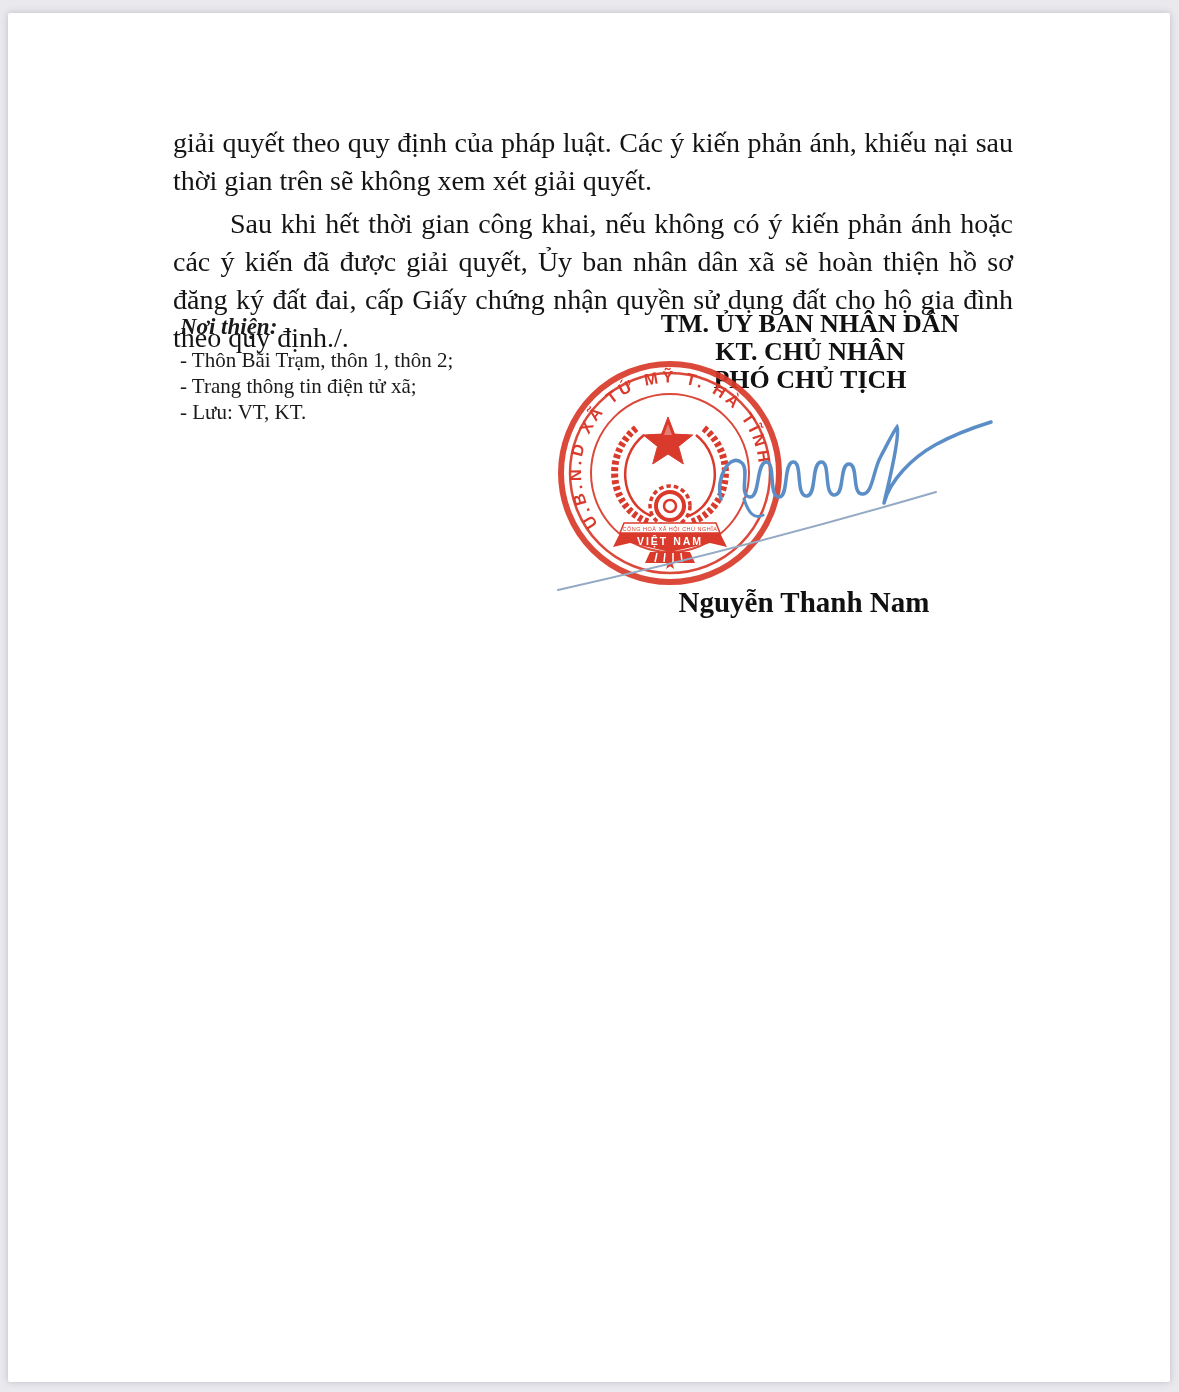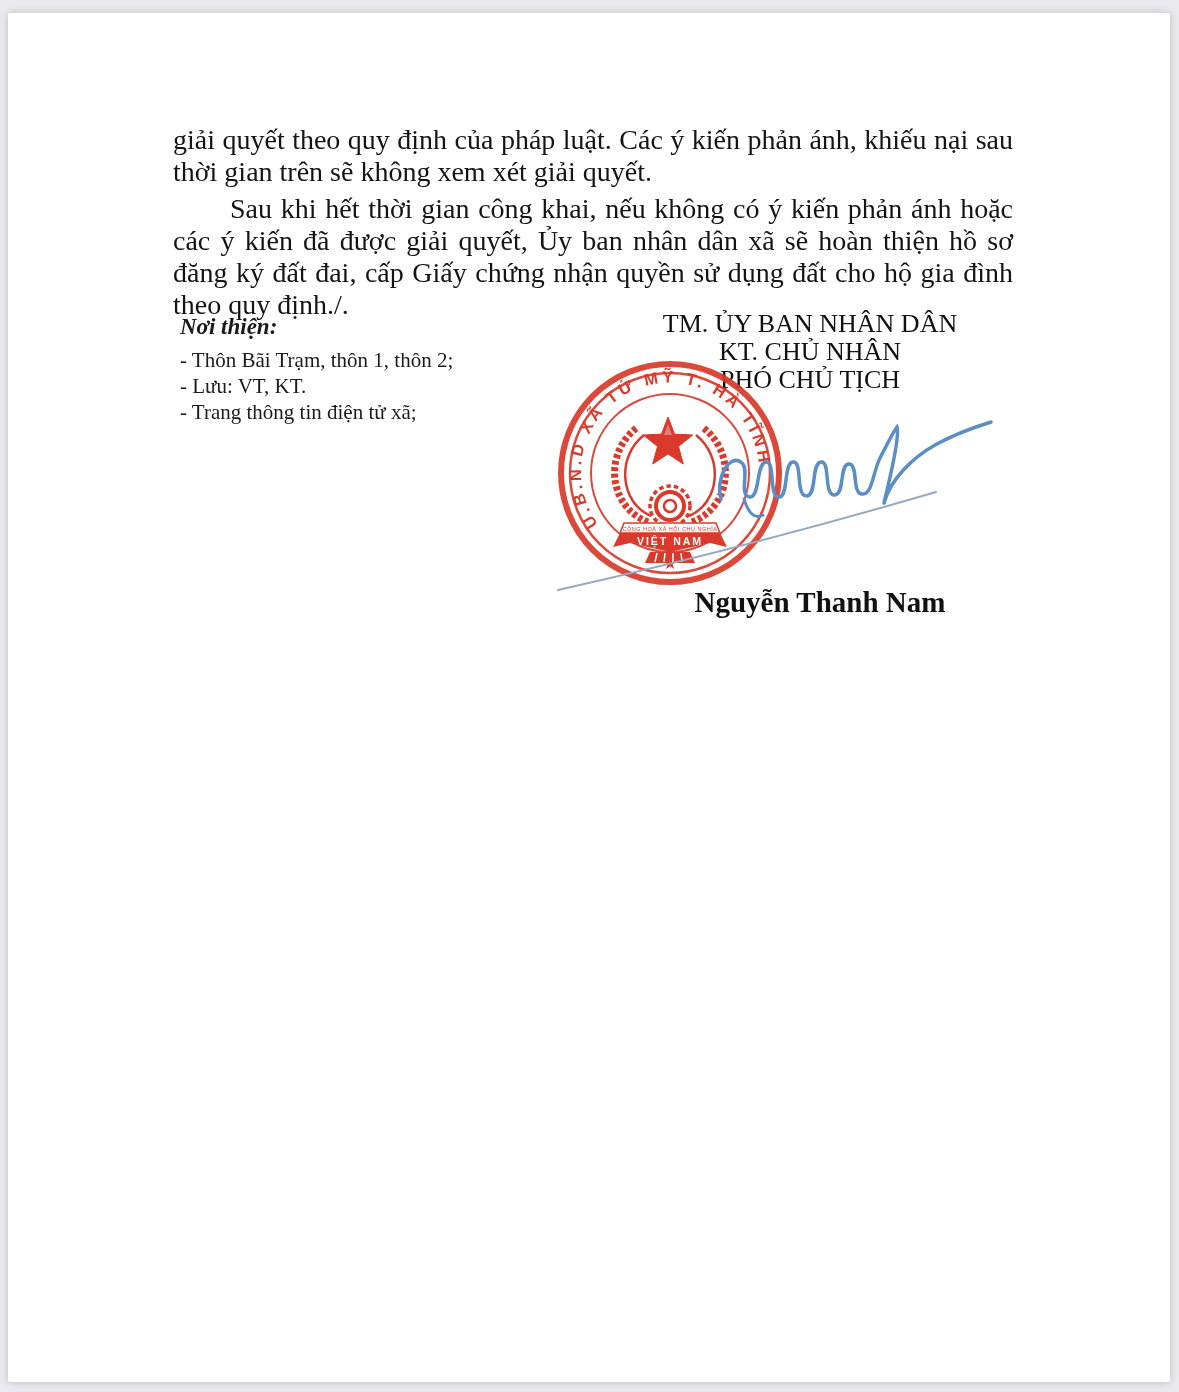--- a/index.html
+++ b/index.html
@@ -17,21 +17,21 @@
     width: 1162px; height: 1369px;
     background: #ffffff;
     box-shadow: 0 0 7px rgba(60,60,80,0.25);
     border-radius: 2px;
   }
   .body-text {
     position: absolute;
     left: 173px; top: 124px;
     width: 840px;
     font-size: 28px;
-    line-height: 32px;
+    line-height: 38px;
     text-align: justify;
     color: #141414;
     z-index: 1;
   }
   .body-text p { margin: 0 0 5px 0; }
   .body-text p.indented { text-indent: 57px; }
 
   .recipients {
     position: absolute;
     left: 180px; top: 314px;
@@ -48,29 +48,29 @@
     font-size: 21px;
     line-height: 26px;
     color: #1b1b1b;
   }
 
   .sign-block {
     position: absolute;
     left: 600px; top: 310px;
     width: 420px;
     text-align: center;
-    font-weight: normal;
+    font-weight: bold;
     font-size: 26px;
     line-height: 28px;
     color: #111;
     z-index: 1;
   }
   .signer-name {
     position: absolute;
-    left: 620px; top: 586px;
+    left: 604px; top: 586px;
     width: 400px;
     text-align: center;
     font-weight: bold;
     font-size: 29px;
     color: #111;
     z-index: 4;
   }
   .seal-svg {
     position: absolute;
     left: 552px; top: 356px;
@@ -88,22 +88,22 @@
 <div class="page"></div>
 
 <div class="body-text">
   <p>giải quyết theo quy định của pháp luật. Các ý kiến phản ánh, khiếu nại sau thời gian trên sẽ không xem xét giải quyết.</p>
   <p class="indented">Sau khi hết thời gian công khai, nếu không có ý kiến phản ánh hoặc các ý kiến đã được giải quyết, Ủy ban nhân dân xã sẽ hoàn thiện hồ sơ đăng ký đất đai, cấp Giấy chứng nhận quyền sử dụng đất cho hộ gia đình theo quy định./.</p>
 </div>
 
 <div class="recipients">
   <div class="heading">Nơi thiện:</div>
   <div class="item">- Thôn Bãi Trạm, thôn 1, thôn 2;</div>
+  <div class="item">- Trang thông tin điện tử xã;</div>
   <div class="item">- Lưu: VT, KT.</div>
-  <div class="item">- Trang thông tin điện tử xã;</div>
 </div>
 
 <div class="sign-block">
   <div>TM. ỦY BAN NHÂN DÂN</div>
   <div>KT. CHỦ NHÂN</div>
   <div>PHÓ CHỦ TỊCH</div>
 </div>
 
 <div class="signer-name">Nguyễn Thanh Nam</div>
 

